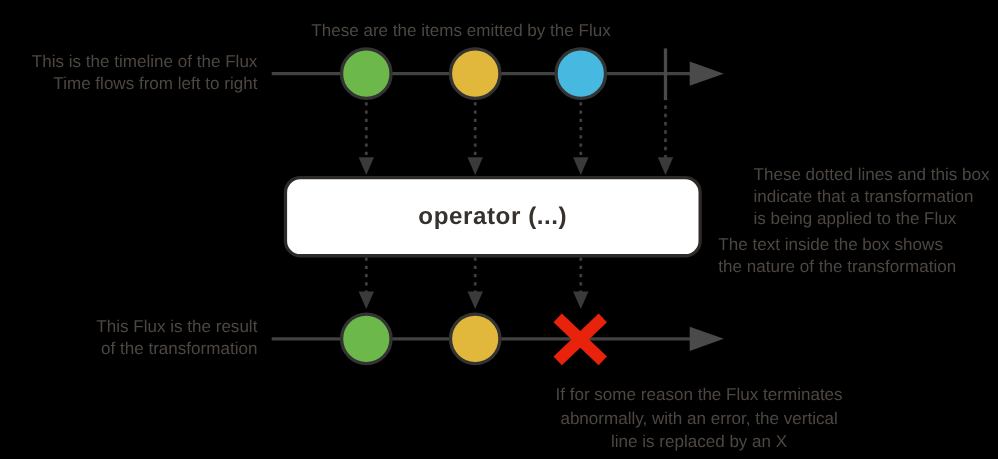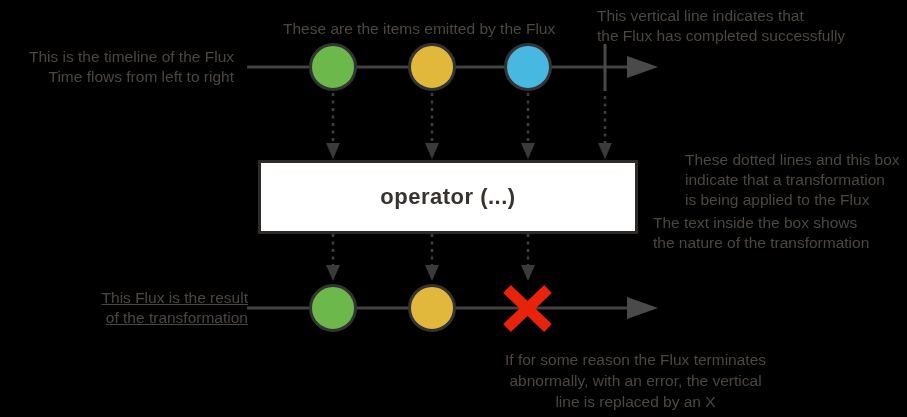--- a/index.html
+++ b/index.html
@@ -78,39 +78,37 @@
 
     <circle class="item-circle" cx="333" cy="308" r="22.5" fill="#6cb84a"></circle>
     <circle class="item-circle" cx="432" cy="308" r="22.5" fill="#e2b83c"></circle>
 
     <g>
       <line class="error-x" x1="507" y1="289" x2="548" y2="328" stroke="#e8220b"></line>
       <line class="error-x" x1="548" y1="289" x2="507" y2="328" stroke="#e8220b"></line>
     </g>
   </svg>
 
-  <div class="operator-box" style="background:#ffffff;">
+  <div class="operator-box" style="background:#ffffff;border-radius:15px;">
     <span class="operator-label">operator (...)</span>
   </div>
 
   <div class="annotation ann-center" style="left:6px; top:47px; width:228px;">This is the timeline of the Flux
 Time flows from left to right</div>
 
   <div class="annotation" style="left:283px; top:19px;">These are the items emitted by the Flux</div>
 
-  <div class="annotation" style="left:597px; top:6px;">This vertical line indicates that
-the Flux has completed successfully</div>
 
   <div class="annotation" style="left:653px; top:150px;margin-left:32px;">These dotted lines and this box
 indicate that a transformation
 is being applied to the Flux</div>
 
   <div class="annotation" style="left:653px; top:213px;">The text inside the box shows
 the nature of the transformation</div>
 
-  <div class="annotation ann-center" style="left:68px; top:288px; width:180px;text-decoration:underline;">This Flux is the result
+  <div class="annotation ann-center" style="left:54px; top:288px; width:180px;">This Flux is the result
 of the transformation</div>
 
   <div class="annotation" style="left:505px; top:349px; line-height:21px;text-align:center;">If for some reason the Flux terminates
 abnormally, with an error, the vertical
 line is replaced by an X</div>
 
 </div>
 
 </body></html>

